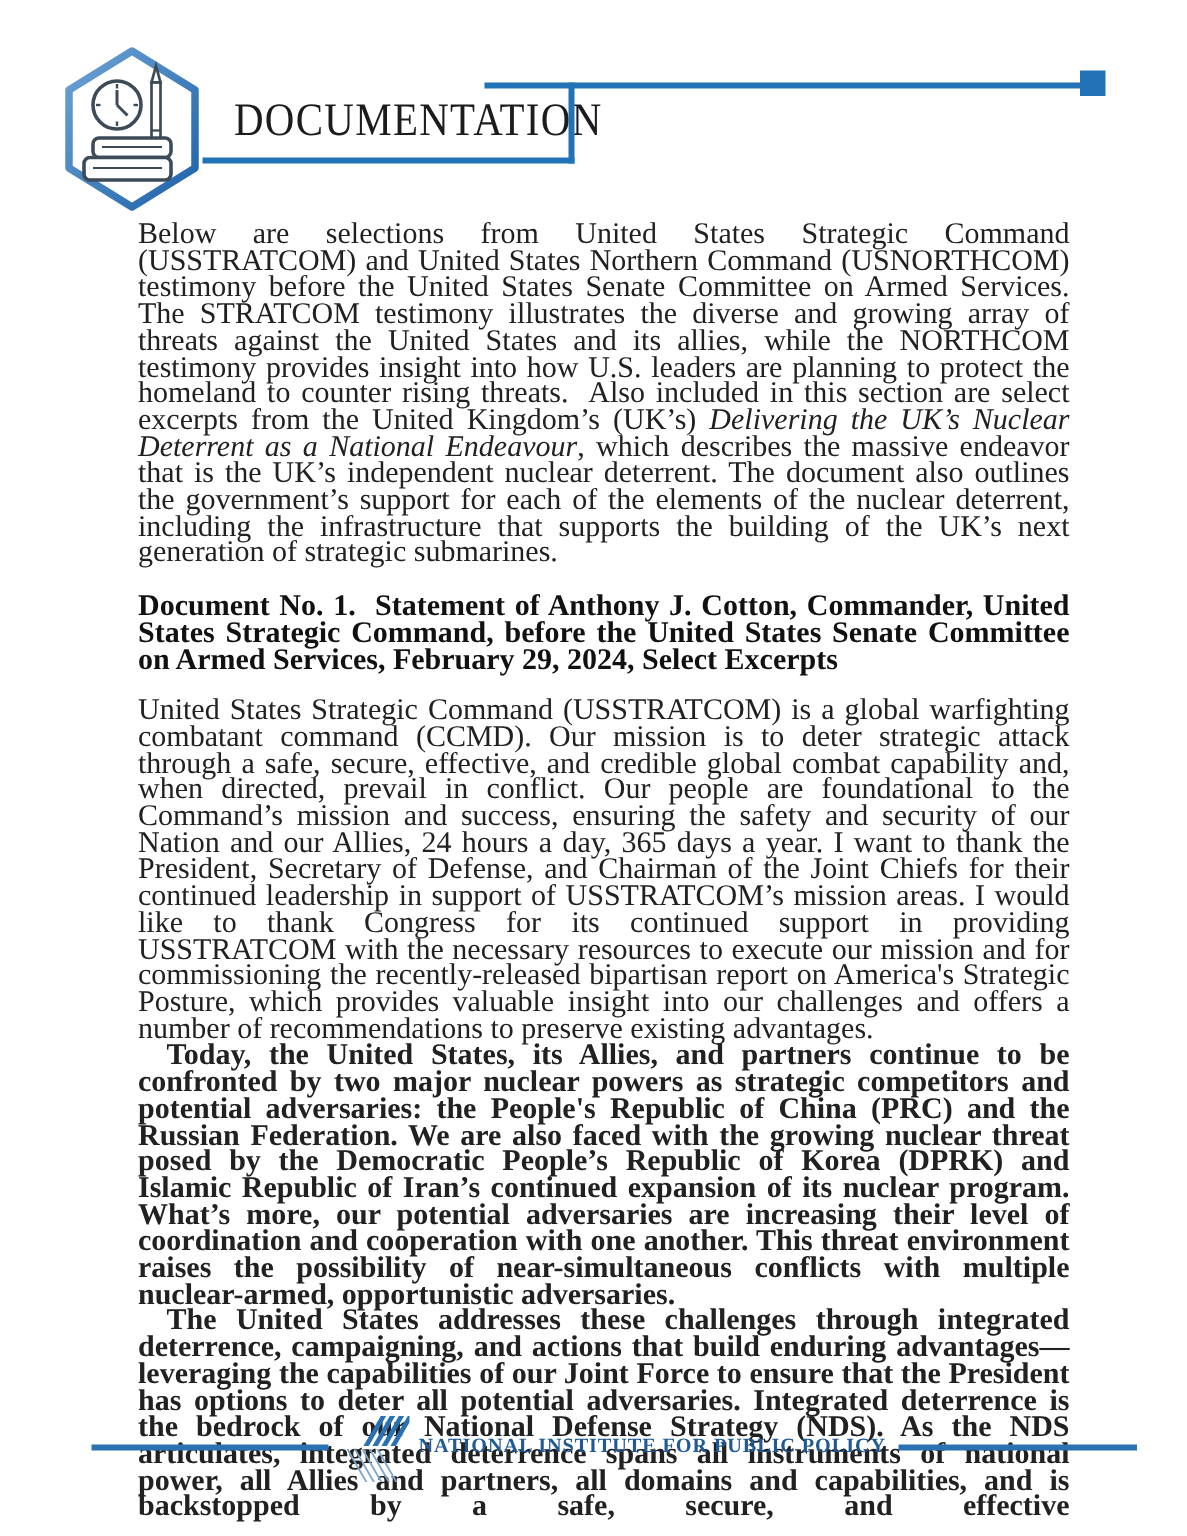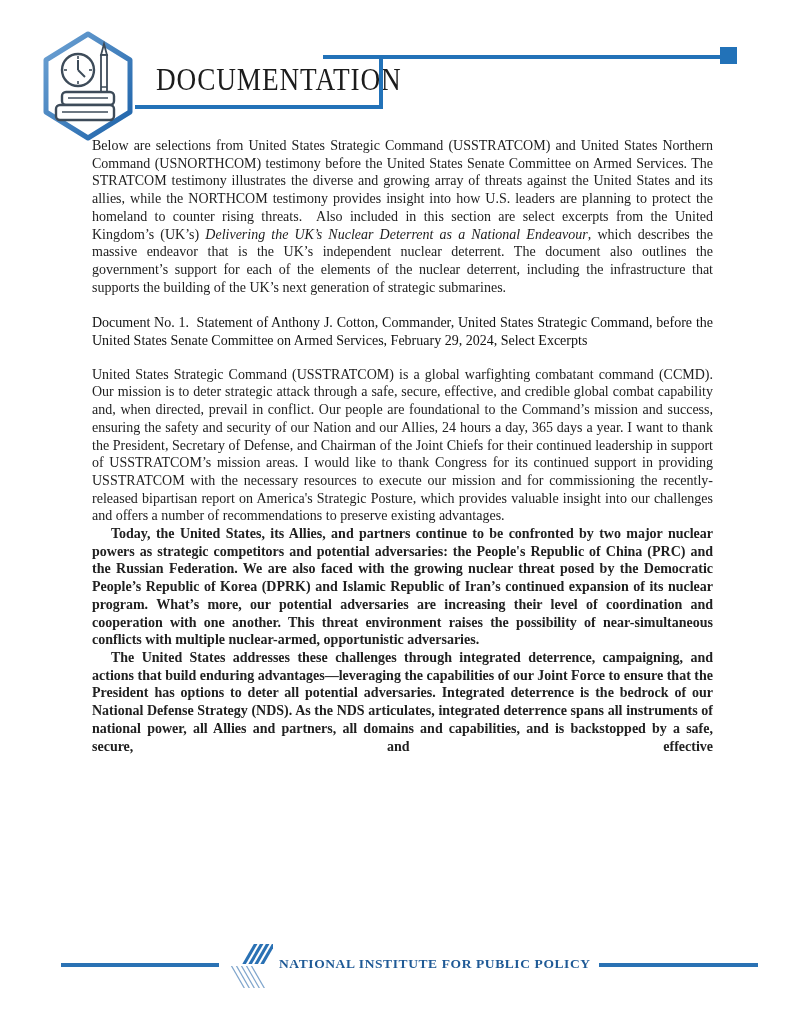--- a/index.html
+++ b/index.html
@@ -39,31 +39,31 @@
     width: 4px; height: 54px; background: #2272b8;
   }
   .hdr-line-bottom {
     position: absolute; left: 135px; top: 105px;
     width: 248px; height: 4px; background: #2272b8;
   }
 
   
   .body-text {
     position: absolute;
-    left: 92px; top: 137px;
+    left: 92px; top: 148px;
     width: 621px;
-    font-size: 14px;
+    font-size: 20px;
     line-height: 17.7px;
     color: #212121;
     text-align: justify;
   }
   .body-text p { text-align: justify; }
   .intro-para { margin-bottom: 18px; }
   .doc-heading {
-    font-weight: normal;
+    font-weight: bold;
     color: #111111;
     margin-bottom: 16px;
     text-align: justify;
   }
   .section-heading {
     font-weight: bold;
     color: #111111;
     text-align: center;
     margin-bottom: 22px;
   }

